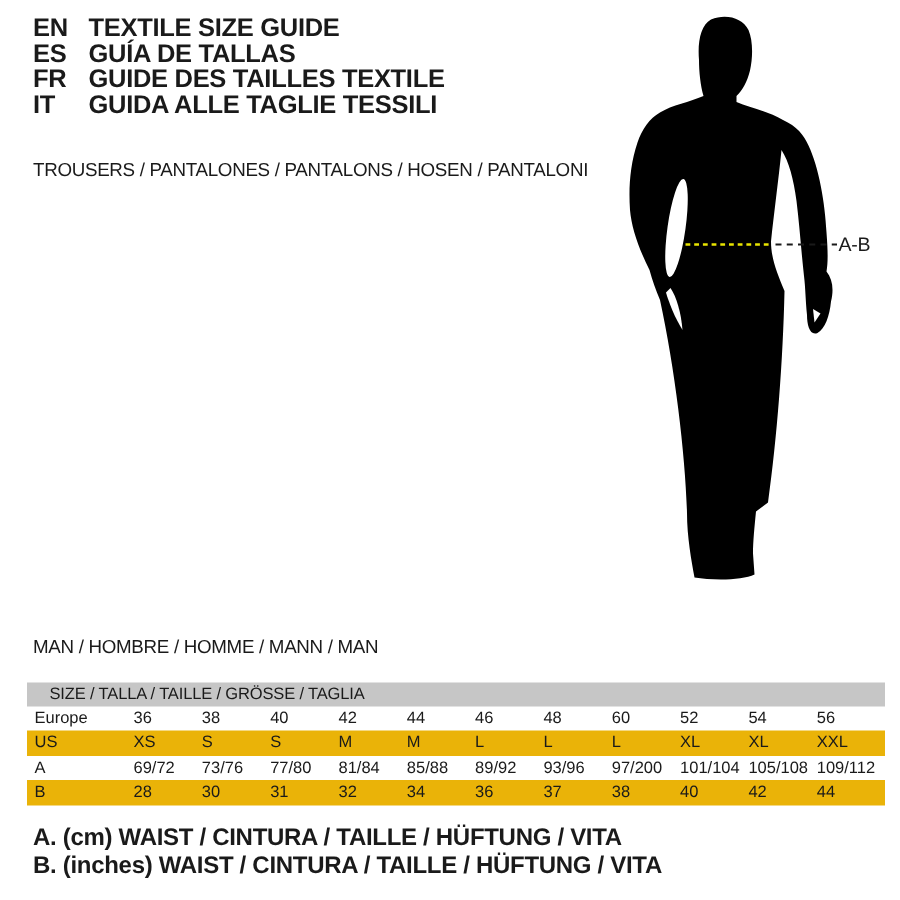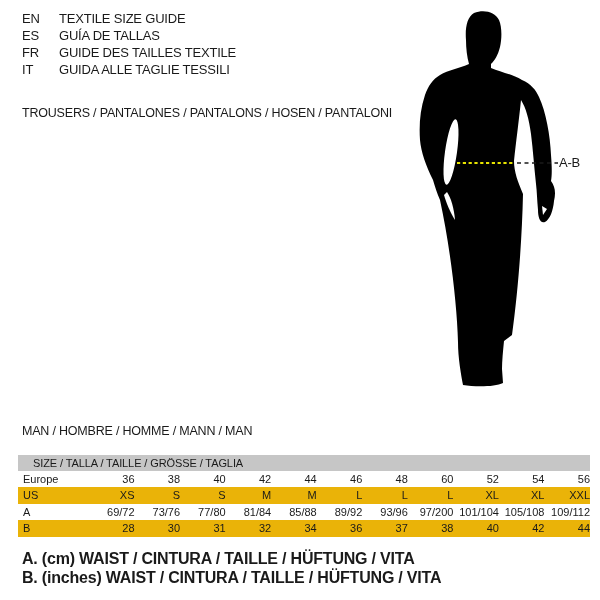--- a/index.html
+++ b/index.html
@@ -6,40 +6,40 @@
   body{
     width:600px;height:600px;position:relative;overflow:hidden;
     background:#ffffff;color:#1a1a1a;
     font-family:"Liberation Sans", sans-serif;
   }
   .abs{position:absolute}
 
   
   .lang-list{left:22px;top:10px}
   .lang-row{display:flex;height:17px;line-height:17px;
-    font-weight:normal;font-size:13px;letter-spacing:-0.2px}
+    font-weight:bold;font-size:17px;letter-spacing:-0.2px}
   .lang-code{width:37px}
 
   
   .heading{font-weight:normal;font-size:12.5px;letter-spacing:-0.2px;white-space:nowrap}
   .category-heading{left:22px;top:106px}
   .section-heading{left:22px;top:424px}
 
   
   .figure-wrap{left:400px;top:0;width:200px;height:400px}
   .measure-label{left:559px;top:155px;font-size:13px;font-weight:500;letter-spacing:-0.2px}
 
   
   .size-table{left:18px;top:455px;width:572px;font-size:11px}
   .tbl-header{height:16px;line-height:16px;background:#c6c6c6;padding-left:15px;
     letter-spacing:-0.1px}
   .tbl-row{display:flex;height:16.4px;line-height:16.4px}
   .tbl-row.alt{background:#eab308}
   .row-label{width:66px;padding-left:5px}
-  .cell{flex:1;text-align:right;white-space:nowrap}
+  .cell{flex:1;text-align:left;white-space:nowrap}
 
   
   .footnotes{left:22px;top:550px;font-weight:bold;font-size:16px;
     line-height:18.5px;letter-spacing:-0.2px}
 </style>
 </head>
 <body>
 
 <div class="abs lang-list">
   <div class="lang-row">

